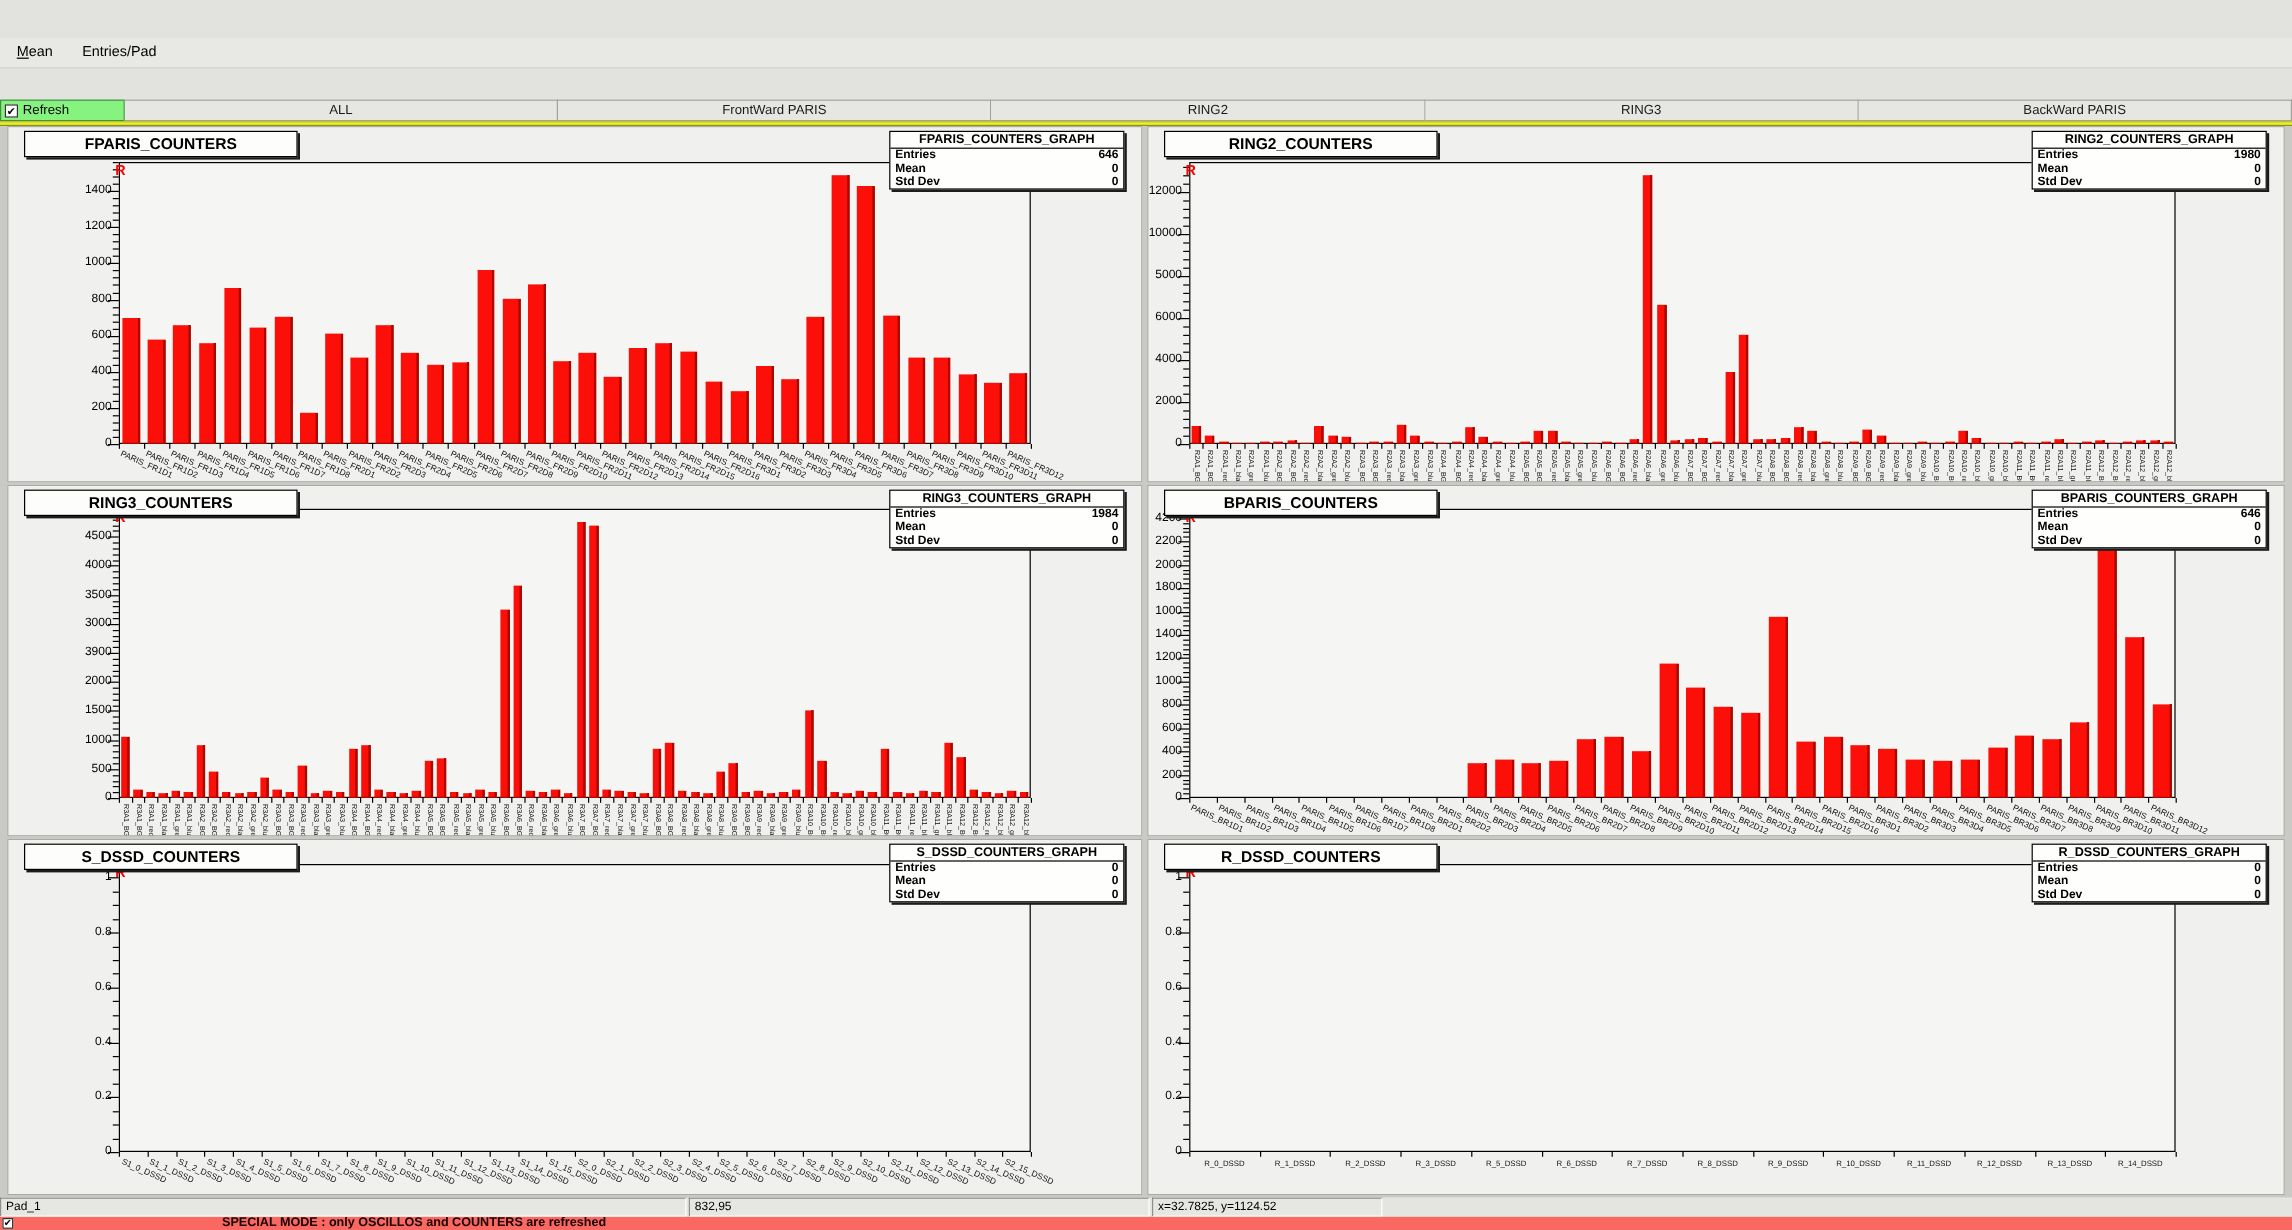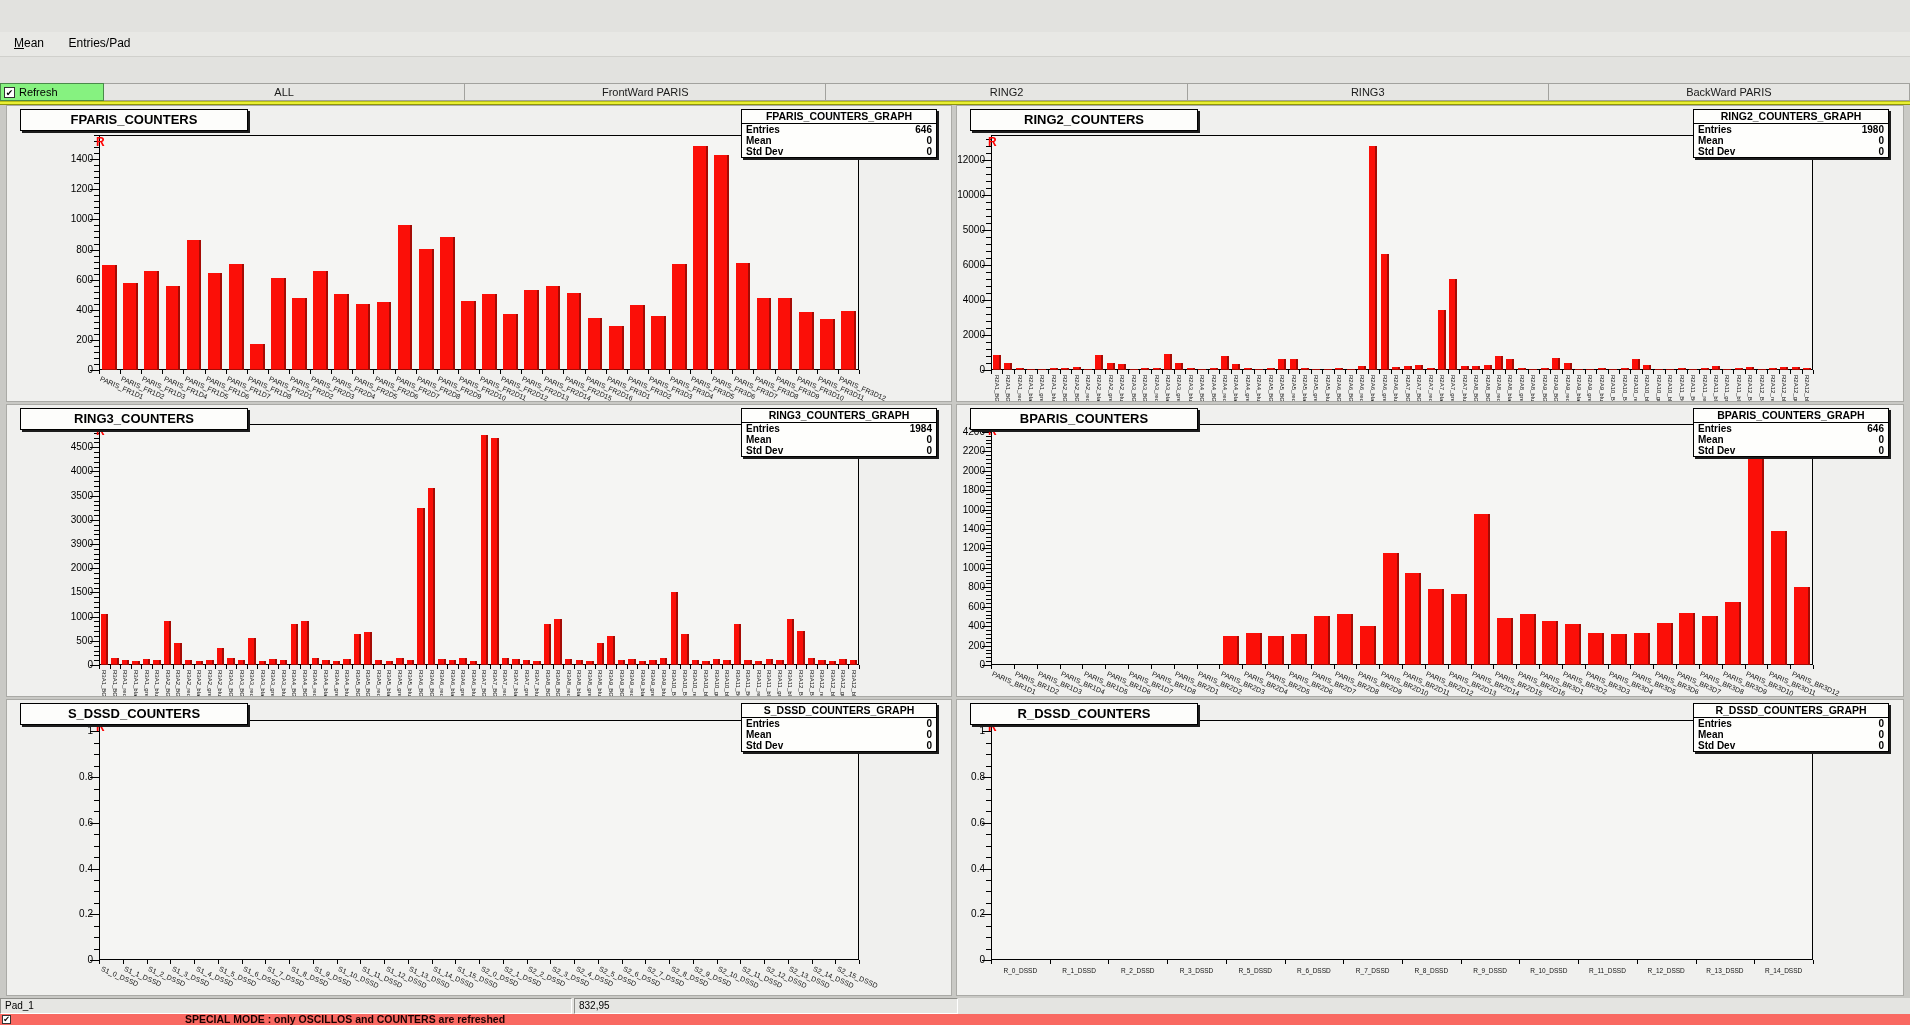--- a/index.html
+++ b/index.html
@@ -1251,20 +1251,21 @@
             <span>0</span>
           </div>
       </div>
     </div>
 
   </div>
 
   <div id="statusbar">
     <div class="scell">Pad_1</div>
     <div class="scell">832,95</div>
+    <div class="scell">x=32.7825, y=1124.52</div>
   </div>
 
   <div id="footerbar" style="background-color: rgb(249, 105, 98);">
     <span class="cb" id="footercb"><span>✔</span></span>
     <span id="footermsg">SPECIAL MODE : only OSCILLOS and COUNTERS are refreshed</span>
   </div>
 
 </div>
 
 </body></html>

